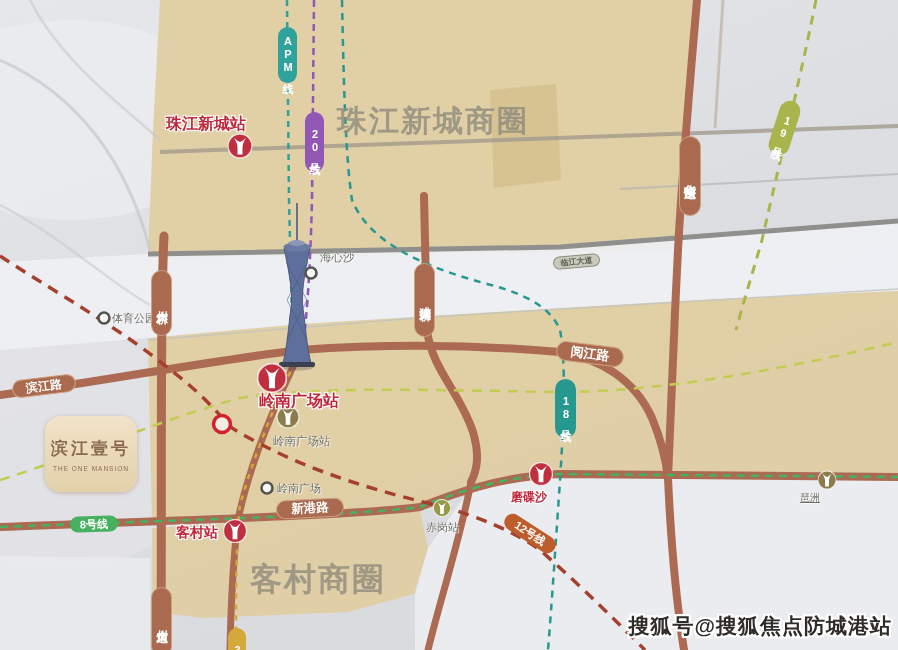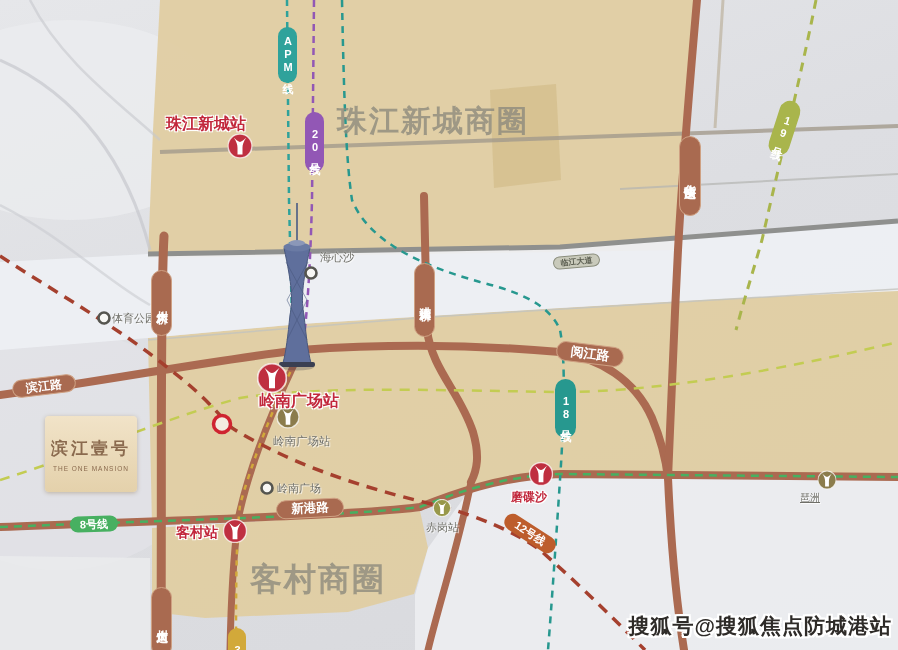--- a/index.html
+++ b/index.html
@@ -11,21 +11,21 @@
   .lbl-red{color:#c2283c;font-weight:bold;
      text-shadow:-1px -1px 0 #fff,1px -1px 0 #fff,-1px 1px 0 #fff,1px 1px 0 #fff,0 0 3px #fff;}
   .lbl-gray{color:#6f6f68;text-shadow:0 0 2px rgba(255,255,255,.9),1px 1px 0 rgba(255,255,255,.7);}
   .district{color:#8e8b7d;opacity:.8;font-weight:700;letter-spacing:2px;}
   .pv{writing-mode:vertical-rl;text-orientation:upright;color:#fff;font-weight:bold;
       border-radius:11px;display:flex;align-items:center;justify-content:center;
       box-sizing:border-box;letter-spacing:1px;line-height:1;}
   .ph{color:#fff;font-weight:bold;border-radius:10px;display:flex;align-items:center;
       justify-content:center;box-sizing:border-box;}
   .road-badge{background:#a96a50;border:1.5px solid #cfa183;}
-  .logo-box{background:linear-gradient(180deg,#f1e3c8,#e4d1ab);border-radius:4px;
+  .logo-box{background:linear-gradient(180deg,#f1e3c8,#e4d1ab);border-radius:16px;
       box-shadow:0 1px 4px rgba(120,90,40,.35);display:flex;flex-direction:column;
       align-items:center;justify-content:center;}
   .logo-cn{font-size:17px;font-weight:bold;color:#8a6a4e;letter-spacing:3px;}
   .logo-en{font-size:6.5px;color:#8a6a4e;letter-spacing:1px;margin-top:5px;}
   .watermark{font-size:21px;font-weight:900;color:#2e2b28;letter-spacing:1px;
      text-shadow:-2px -2px 0 #fff,2px -2px 0 #fff,-2px 2px 0 #fff,2px 2px 0 #fff,
                  0 -2px 0 #fff,0 2px 0 #fff,-2px 0 0 #fff,2px 0 0 #fff;}
 </style>
 </head>
 <body>

